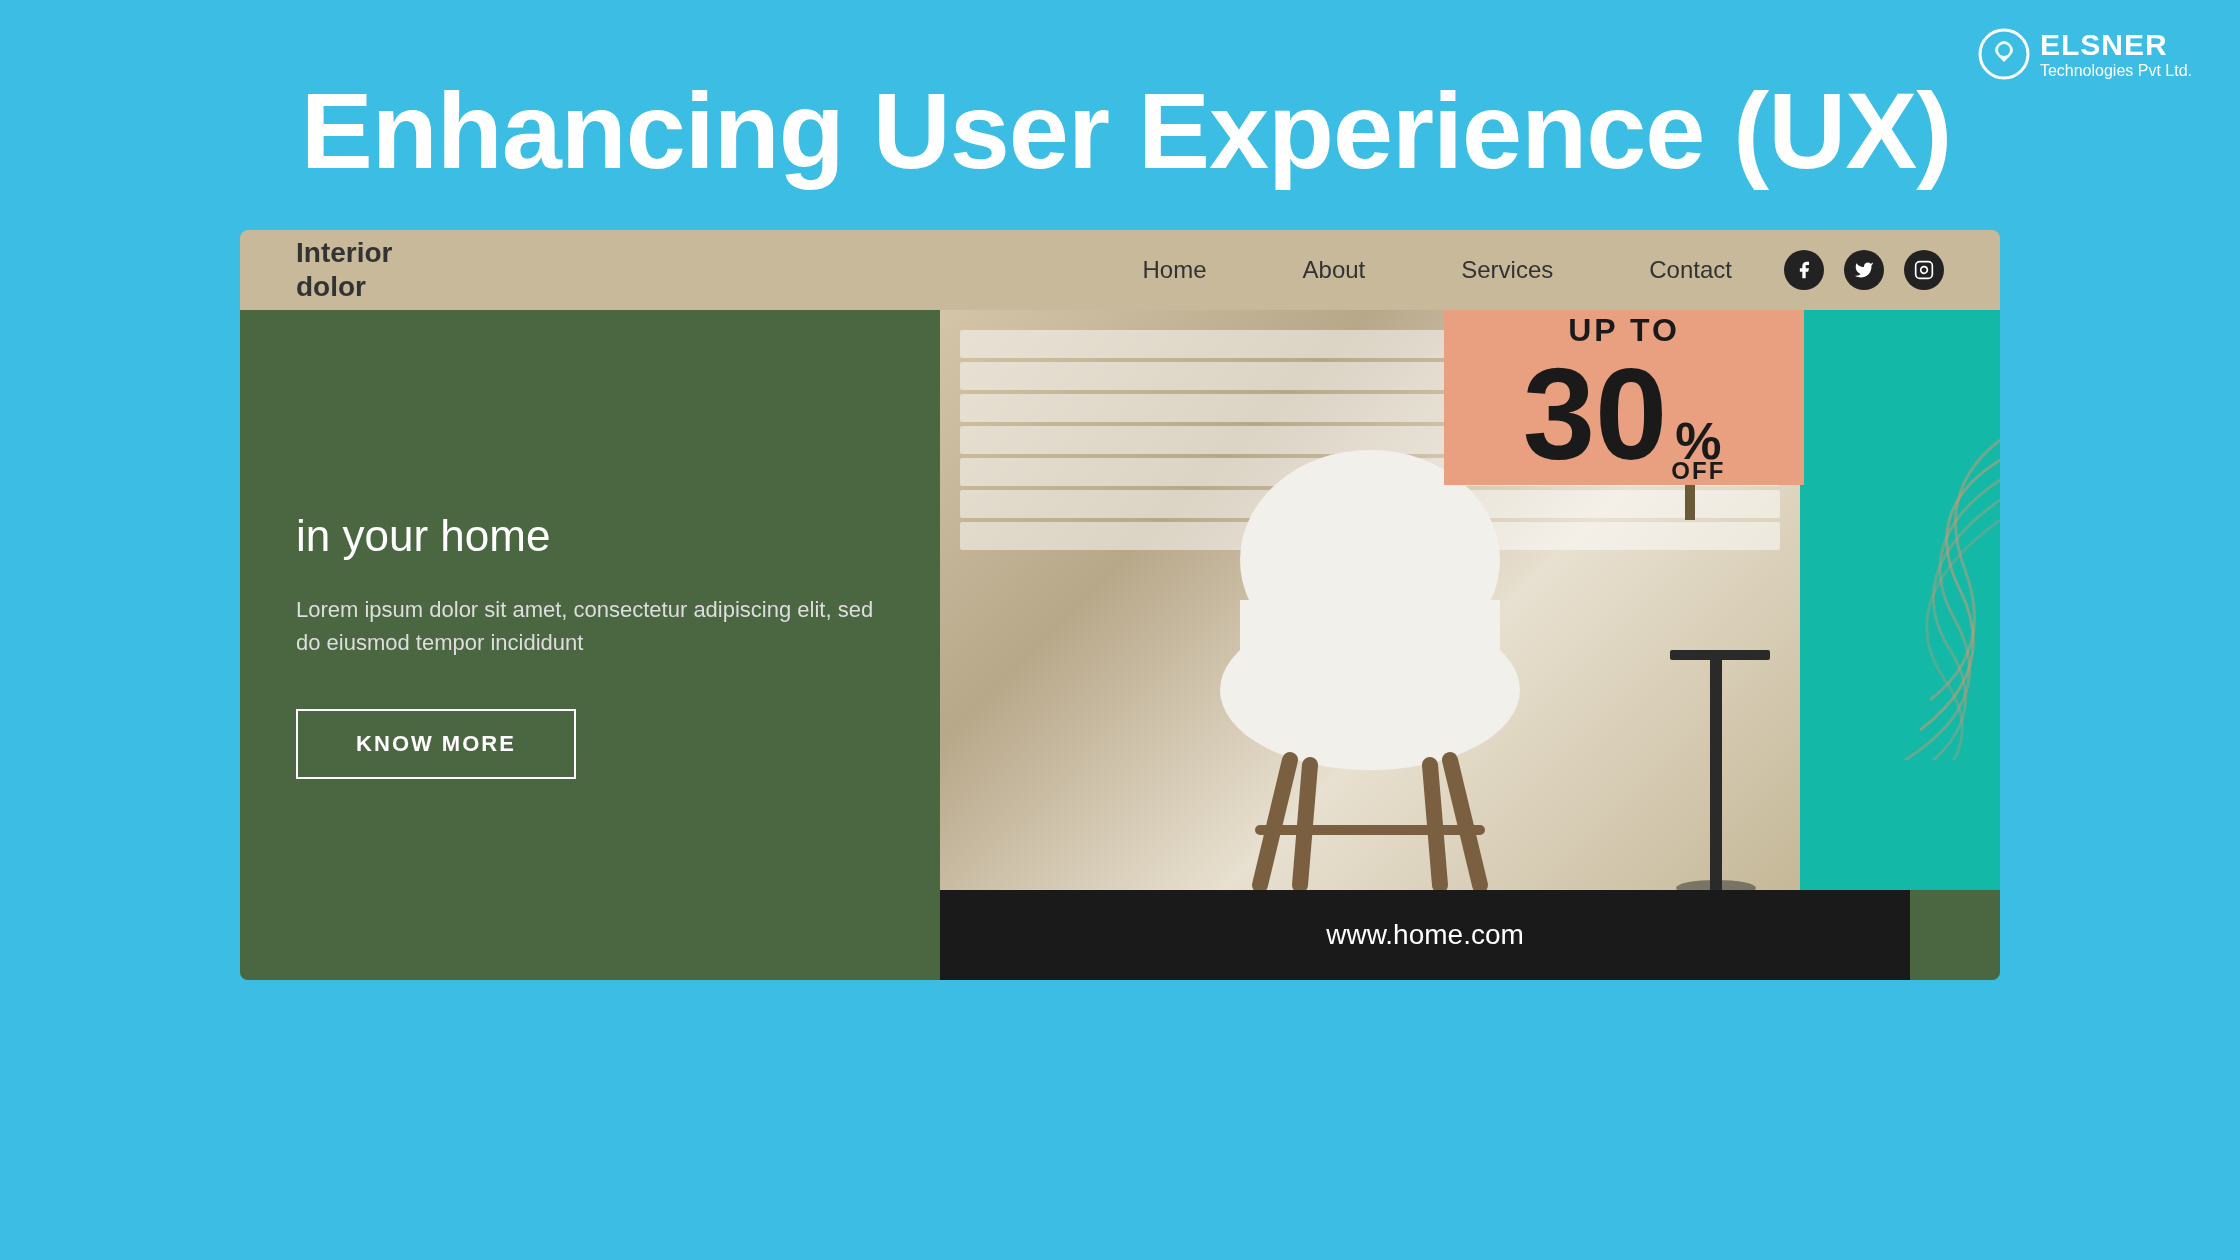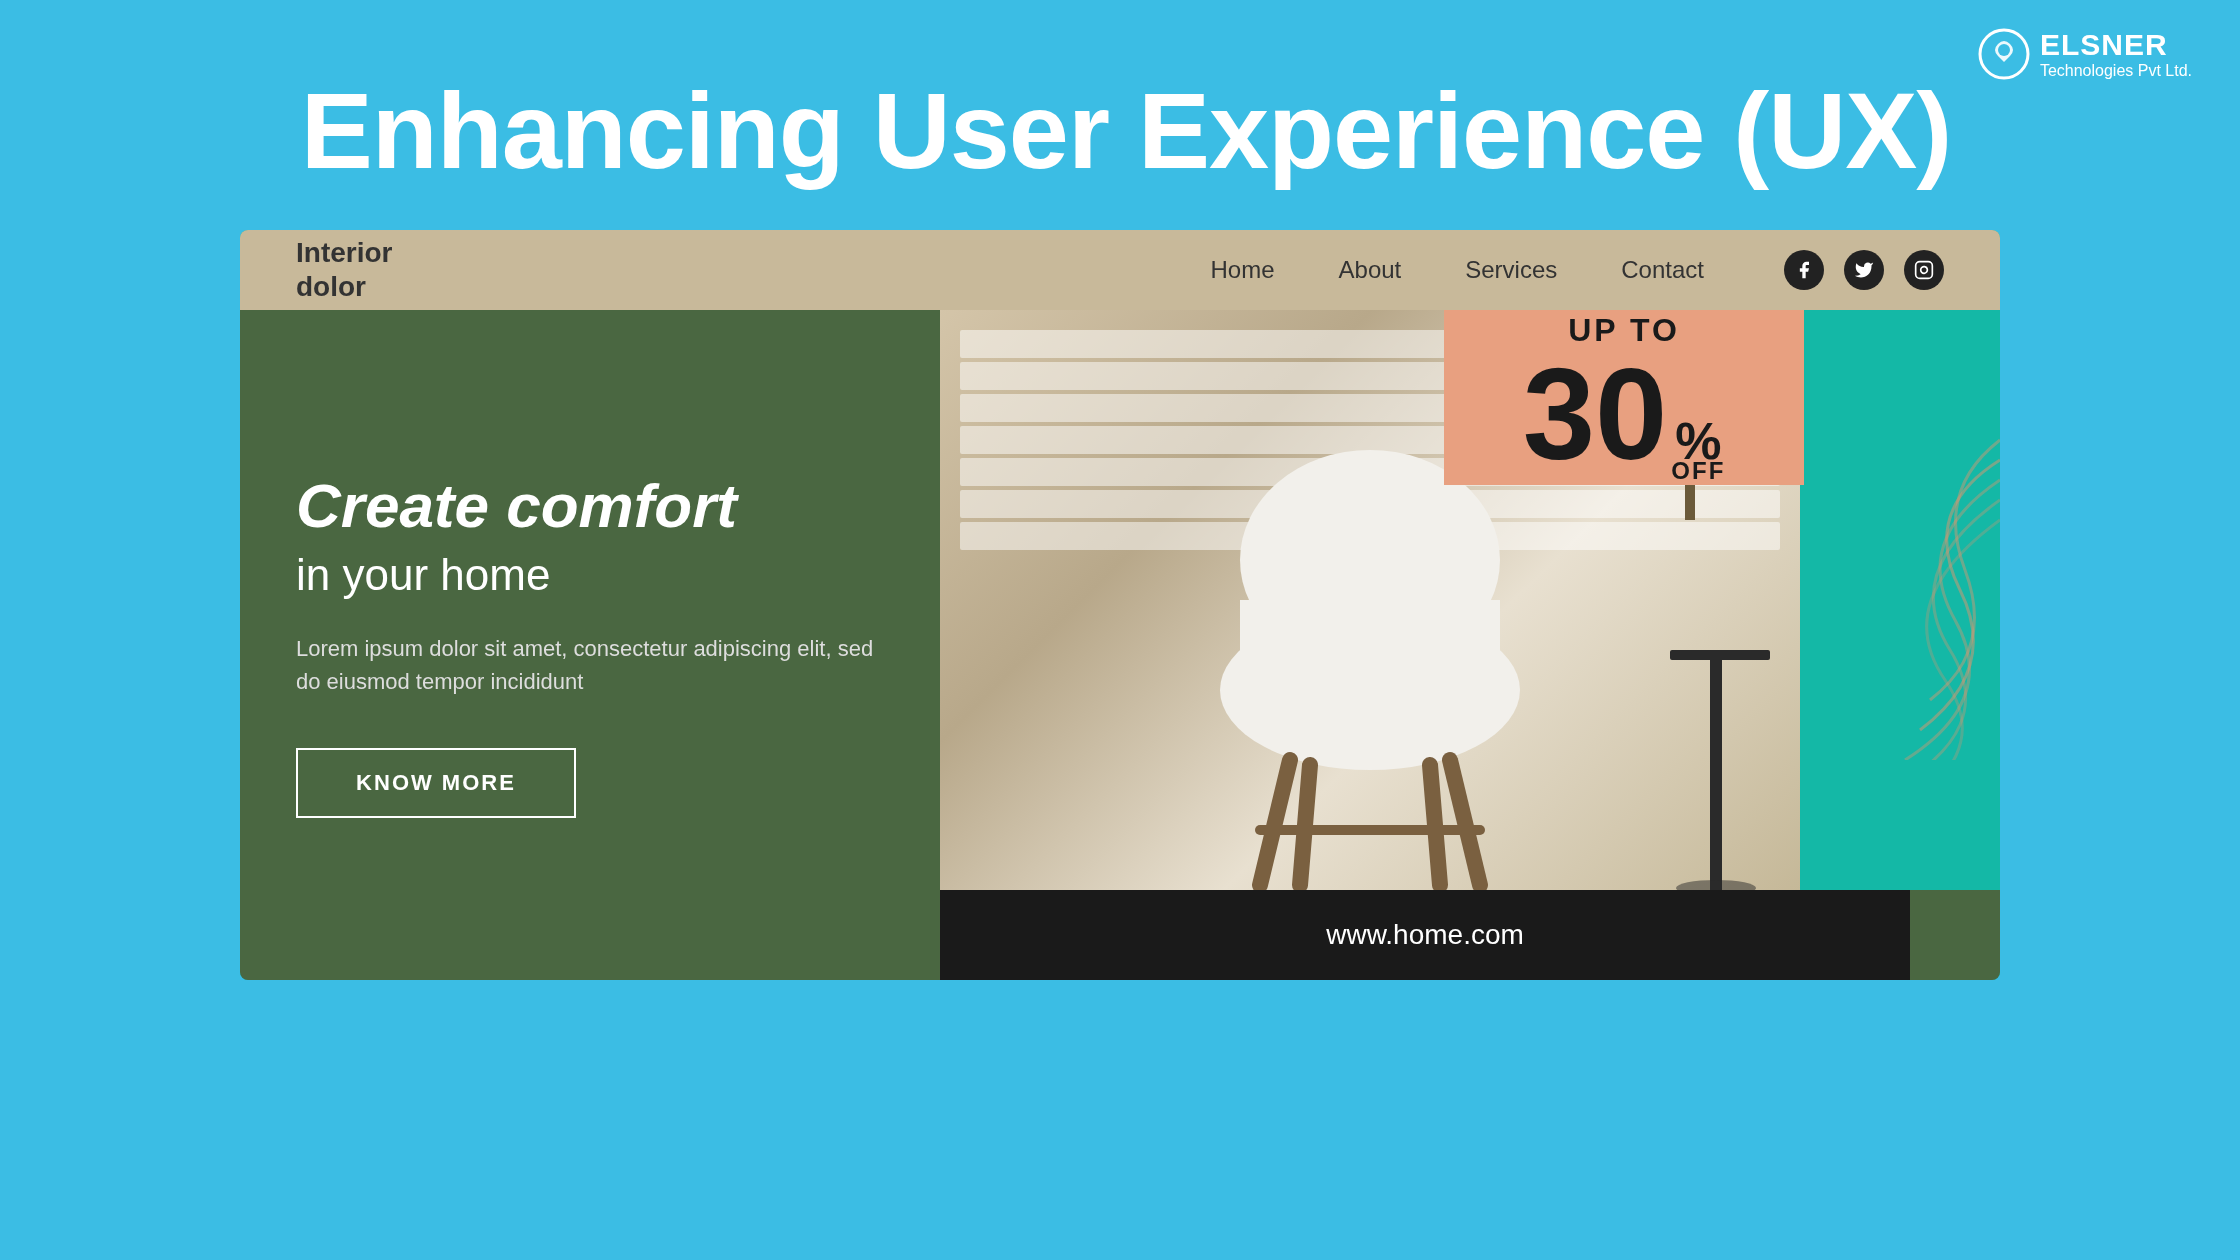--- a/index.html
+++ b/index.html
@@ -71,23 +71,23 @@
     .brand-name {
       font-size: 28px;
       font-weight: 700;
       color: #333;
       line-height: 1.2;
       width: 220px;
     }
 
     .nav-links {
       display: flex;
-      gap: 64px;
+      gap: 96px;
       margin-left: auto;
-      margin-right: 80px;
+      margin-right: 52px;
     }
 
     .nav-link {
       font-size: 24px;
       color: #333;
       text-decoration: none;
       cursor: pointer;
     }
 
     .social-icons {
@@ -300,21 +300,20 @@
           <path d="M16 11.37A4 4 0 1 1 12.63 8 4 4 0 0 1 16 11.37z"></path>
           <line x1="17.5" y1="6.5" x2="17.51" y2="6.5"></line>
         </svg>
       </div>
     </div>
   </nav>
 
   <div class="hero-section">
 
     <div class="hero-left">
-      <div class="hero-headline">Create comfort</div>
       <div class="hero-subheadline">in your home</div>
       <p class="hero-body">Lorem ipsum dolor sit amet, consectetur adipiscing elit, sed do eiusmod tempor incididunt</p>
       <button class="know-more-btn">KNOW MORE</button>
     </div>
 
     <div class="hero-right">
 
       <div class="chair-image-area">
 
         <div class="wall-slats">

